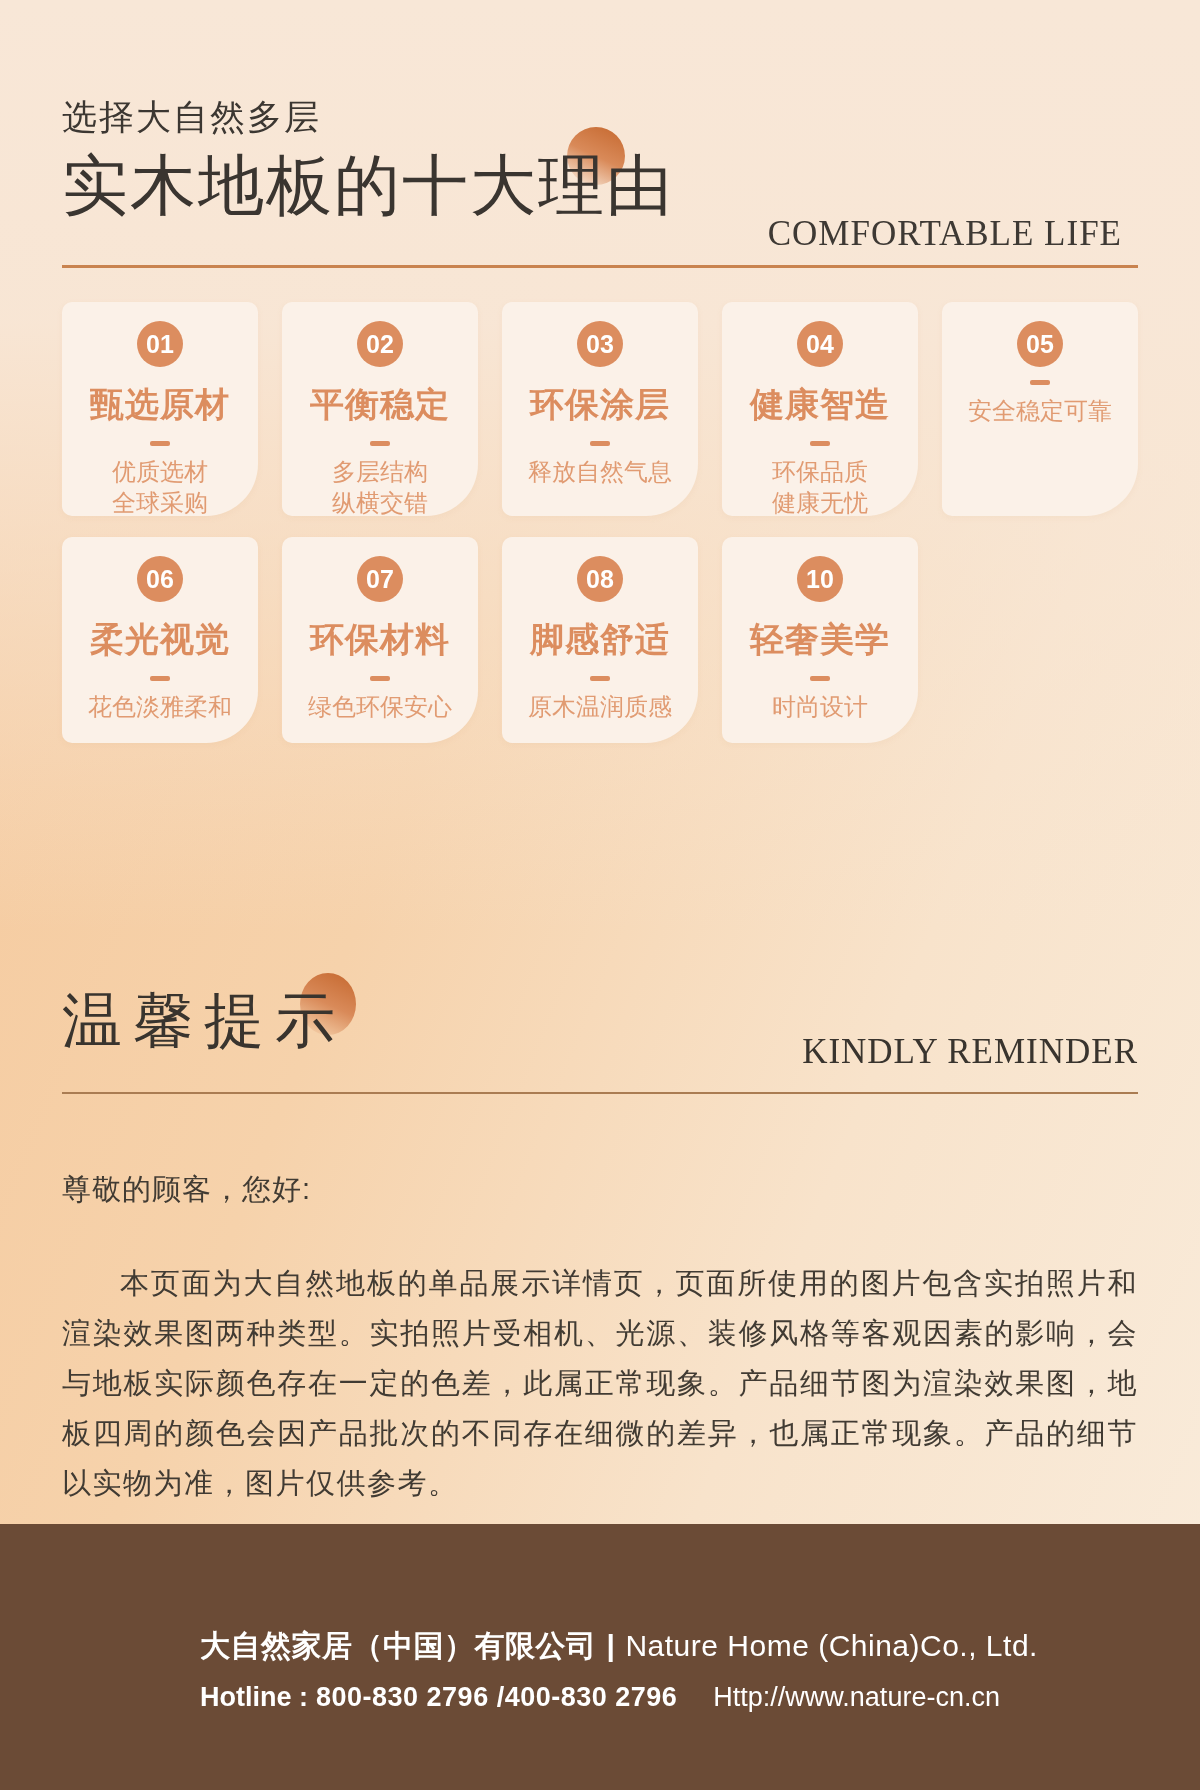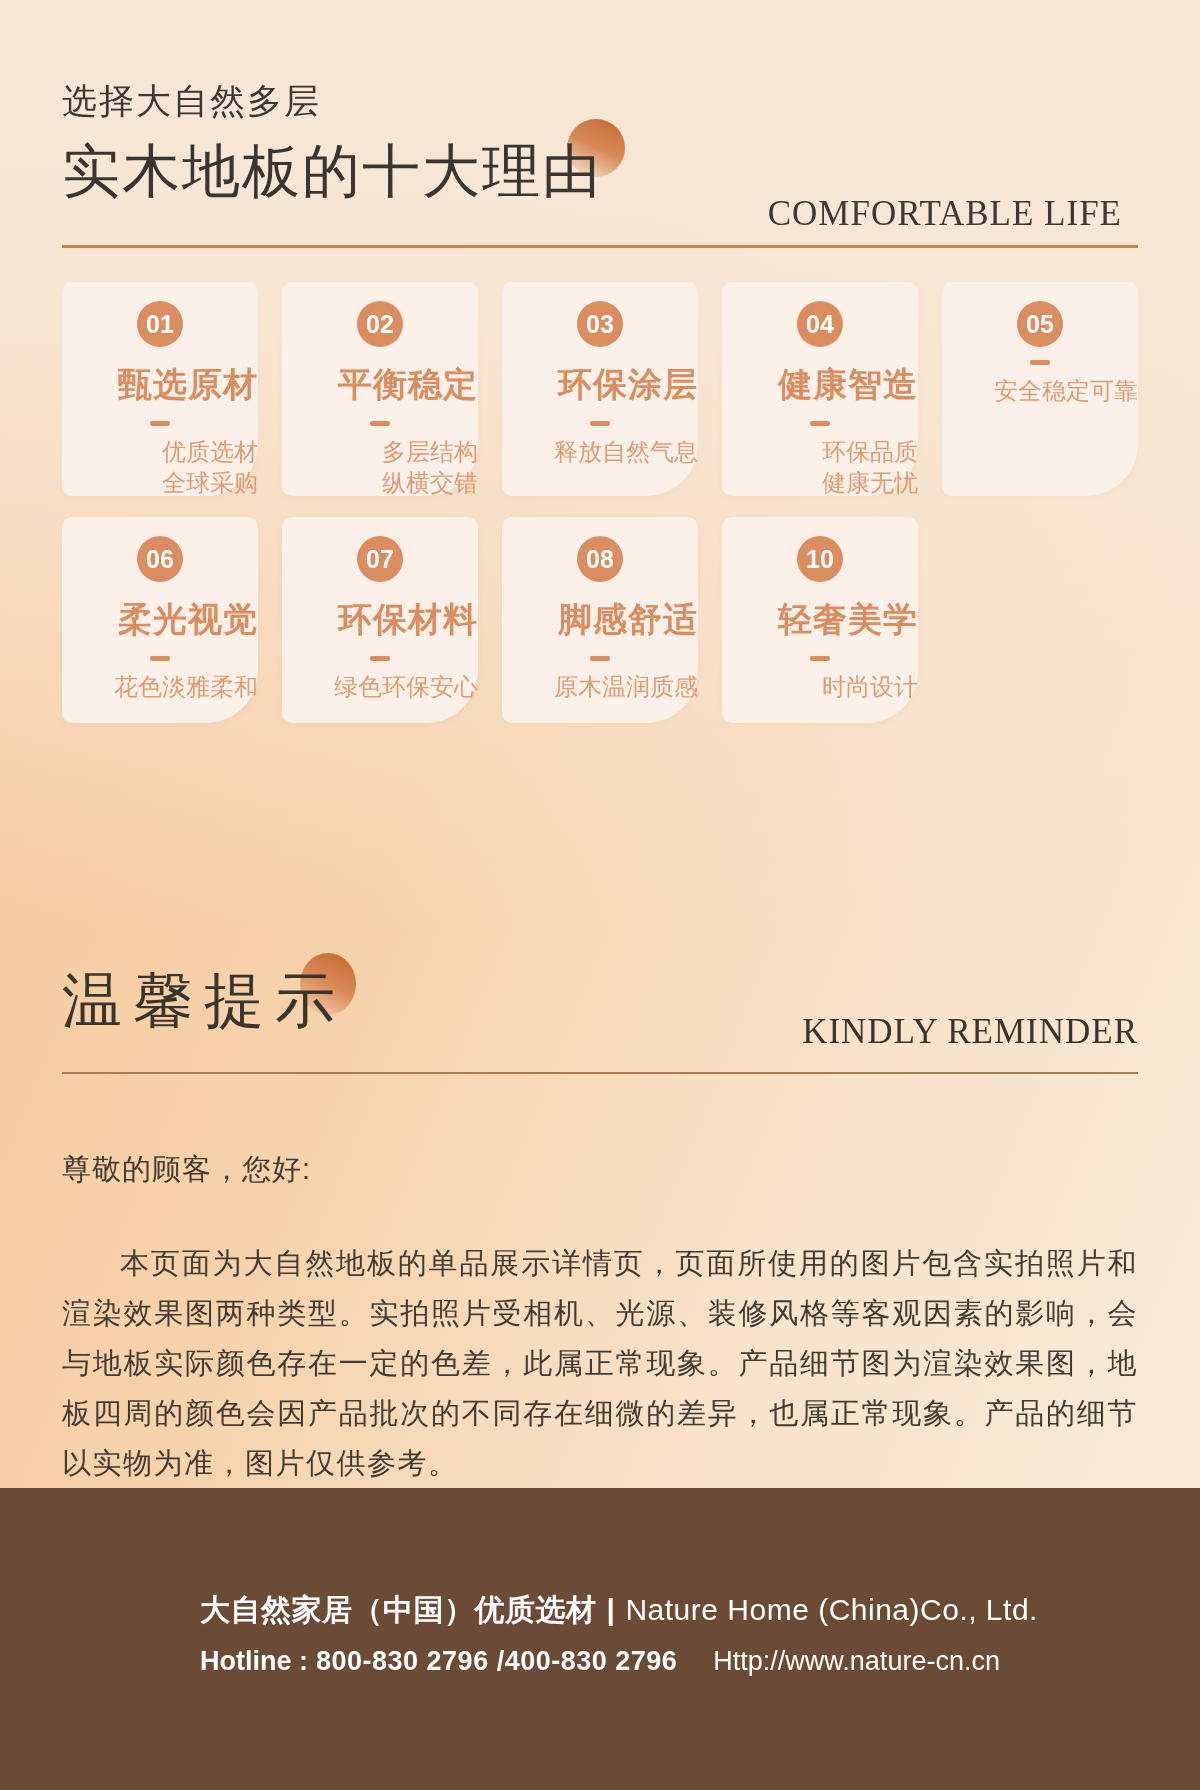--- a/index.html
+++ b/index.html
@@ -6,29 +6,29 @@
   html,body { width:1200px; }
   body { font-family:"Liberation Sans", sans-serif; }
 
   .page{
     width:1200px; height:1790px; overflow:hidden;
     display:flex; flex-direction:column;
     background:
       linear-gradient(180deg, #f8e7d7 0%, rgba(248,231,215,0.95) 18%, rgba(248,231,215,0) 52%),
       linear-gradient(112deg, #f5c89b 0%, #f6d2ab 38%, #f8e3cb 68%, #f9ecdc 100%);
   }
-  .content{ padding:0 62px; }
+  .content{ padding:16px 62px; }
 
   
   .header{ position:relative; margin-top:78px; }
   .header-subtitle{
     font-size:35px; color:#3c3732; letter-spacing:2px; font-weight:400;
   }
   .header-title{
-    position:relative; margin-top:8px; font-size:58px; color:#3a3530;
+    position:relative; font-size:66px; color:#3a3530;
     font-weight:500; letter-spacing:2px; display:inline-block; z-index:0;
   }
   .header-title .title-text{ position:relative; z-index:1; }
   .circle-accent{
     position:absolute; border-radius:50%;
     background:linear-gradient(205deg, #c86d35 8%, #d98a59 50%, rgba(248,215,185,0) 96%);
   }
   .header-title .circle-accent{ width:58px; height:58px; left:505px; top:-14px; z-index:0; }
   .header-en{
     position:absolute; right:16px; bottom:14px;
@@ -40,21 +40,21 @@
   .reasons-grid{
     margin-top:34px;
     display:grid;
     grid-template-columns:repeat(5, 1fr);
     grid-template-rows:214px 206px;
     column-gap:24px; row-gap:21px;
   }
   .card{
     background:#fbf1e8;
     border-radius:10px 10px 52px 10px;
-    text-align:right;
+    text-align:center;
     box-shadow:0 2px 6px rgba(205,150,100,0.08);
   }
   .badge{
     width:46px; height:46px; margin:19px auto 0;
     background:#dc8d5f; border-radius:50%;
     color:#ffffff; font-size:25px; font-weight:700;
     display:flex; align-items:center; justify-content:center;
   }
   .card-title{
     margin-top:15px; font-size:34px; font-weight:800;
@@ -203,19 +203,19 @@
       <div class="reminder-rule"></div>
     </div>
 
     <div class="greeting">尊敬的顾客，您好:</div>
     <div class="notice-paragraph">本页面为大自然地板的单品展示详情页，页面所使用的图片包含实拍照片和渲染效果图两种类型。实拍照片受相机、光源、装修风格等客观因素的影响，会与地板实际颜色存在一定的色差，此属正常现象。产品细节图为渲染效果图，地板四周的颜色会因产品批次的不同存在细微的差异，也属正常现象。产品的细节以实物为准，图片仅供参考。</div>
 
   </div>
 
   <div class="footer">
     <div class="footer-line1">
-      <span class="cn">大自然家居（中国）优质选材</span><span class="sep">|</span><span class="en">Nature Home (China)Co., Ltd.</span>
+      <span class="cn">大自然家居（中国）有限公司</span><span class="sep">|</span><span class="en">Nature Home (China)Co., Ltd.</span>
     </div>
     <div class="footer-line2">
       <span class="hotline-label">Hotline :</span><span class="hotline-num">800-830 2796 /400-830 2796</span><span class="website">Http://www.nature-cn.cn</span>
     </div>
   </div>
 </div>
 
 </body></html>

